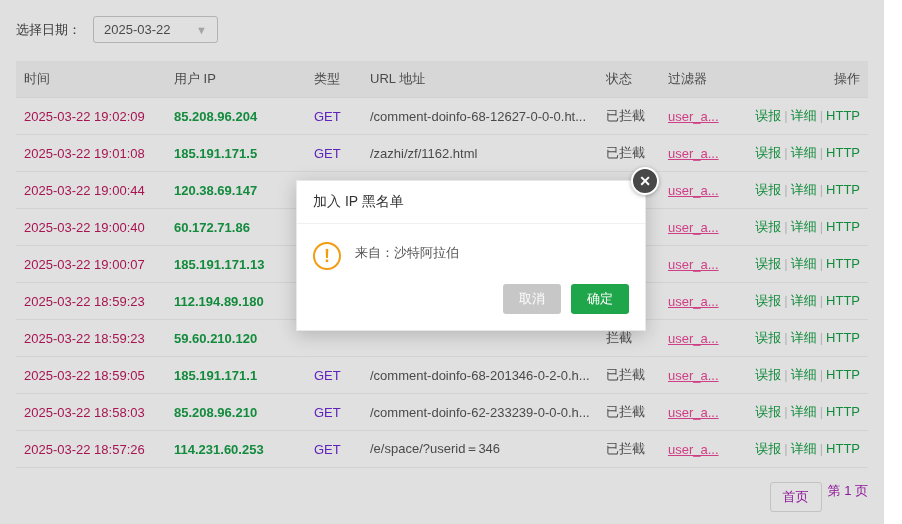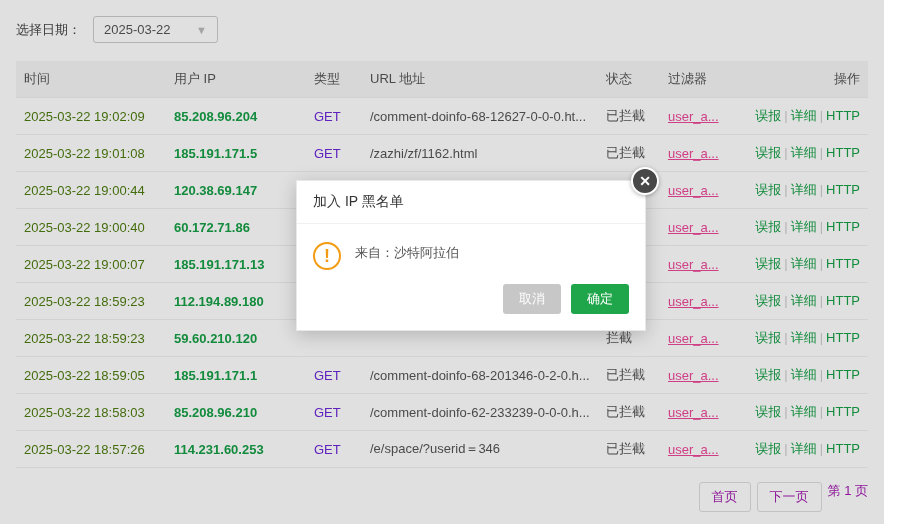--- a/index.html
+++ b/index.html
@@ -8,21 +8,21 @@
 .topbar { display: flex; align-items: center; gap: 12px; margin-bottom: 18px; }
 .topbar-label { color: #444; }
 .date-select { display: inline-flex; align-items: center; border: 1px solid #ccc; border-radius: 3px; padding: 5px 10px; min-width: 125px; justify-content: space-between; background: #fff; color: #555; cursor: pointer; }
 .date-select .chev { margin-left: 8px; color: #bbb; font-size: 11px; }
 
 table { width: 100%; border-collapse: collapse; table-layout: fixed; }
 th, td { text-align: left; padding: 9px 8px; white-space: nowrap; overflow: hidden; text-overflow: ellipsis; }
 thead tr { background: #f5f5f5; }
 th { font-weight: 500; color: #555; border-bottom: 1px solid #eee; }
 tbody tr { border-bottom: 1px solid #f0f0f0; }
-.col-time { width: 150px; color: #4d7c0f; }
+.col-time { width: 150px; color: #be185d; }
 .col-ip { width: 140px; }
 .col-type { width: 56px; color: #6d28d9; }
 .col-url { width: auto; color: #555; }
 .col-status { width: 62px; color: #555; }
 .col-filter { width: 84px; color: #ec4899; text-decoration: underline; }
 .col-ops { width: 124px; text-align: right; }
 .ip-link { color: #169f46; font-weight: 700; cursor: pointer; }
 .op-link { color: #169f46; cursor: pointer; margin-top: 7px; }
 .op-sep { color: #ccc; margin: 0 3px; }
 th.col-ops { text-align: right; }
@@ -165,21 +165,20 @@
           <td class="col-url">/e/space/?userid＝346</td>
           <td class="col-status">已拦截</td>
           <td class="col-filter">user_a...</td>
           <td class="col-ops"><span class="op-link">误报</span><span class="op-sep">|</span><span class="op-link">详细</span><span class="op-sep">|</span><span class="op-link">HTTP</span></td>
         </tr>
       </tbody>
   </table>
 
   <div class="pager">
     <span class="pager-btn">首页</span>
-    <span class="pager-btn">下一页</span>
     <span>第 1 页</span>
   </div>
 
   <div class="overlay"></div>
   <div class="modal">
     <div class="modal-head">
       <span>加入 IP 黑名单</span>
       <div class="modal-close">✕</div>
     </div>
     <div class="modal-body">

